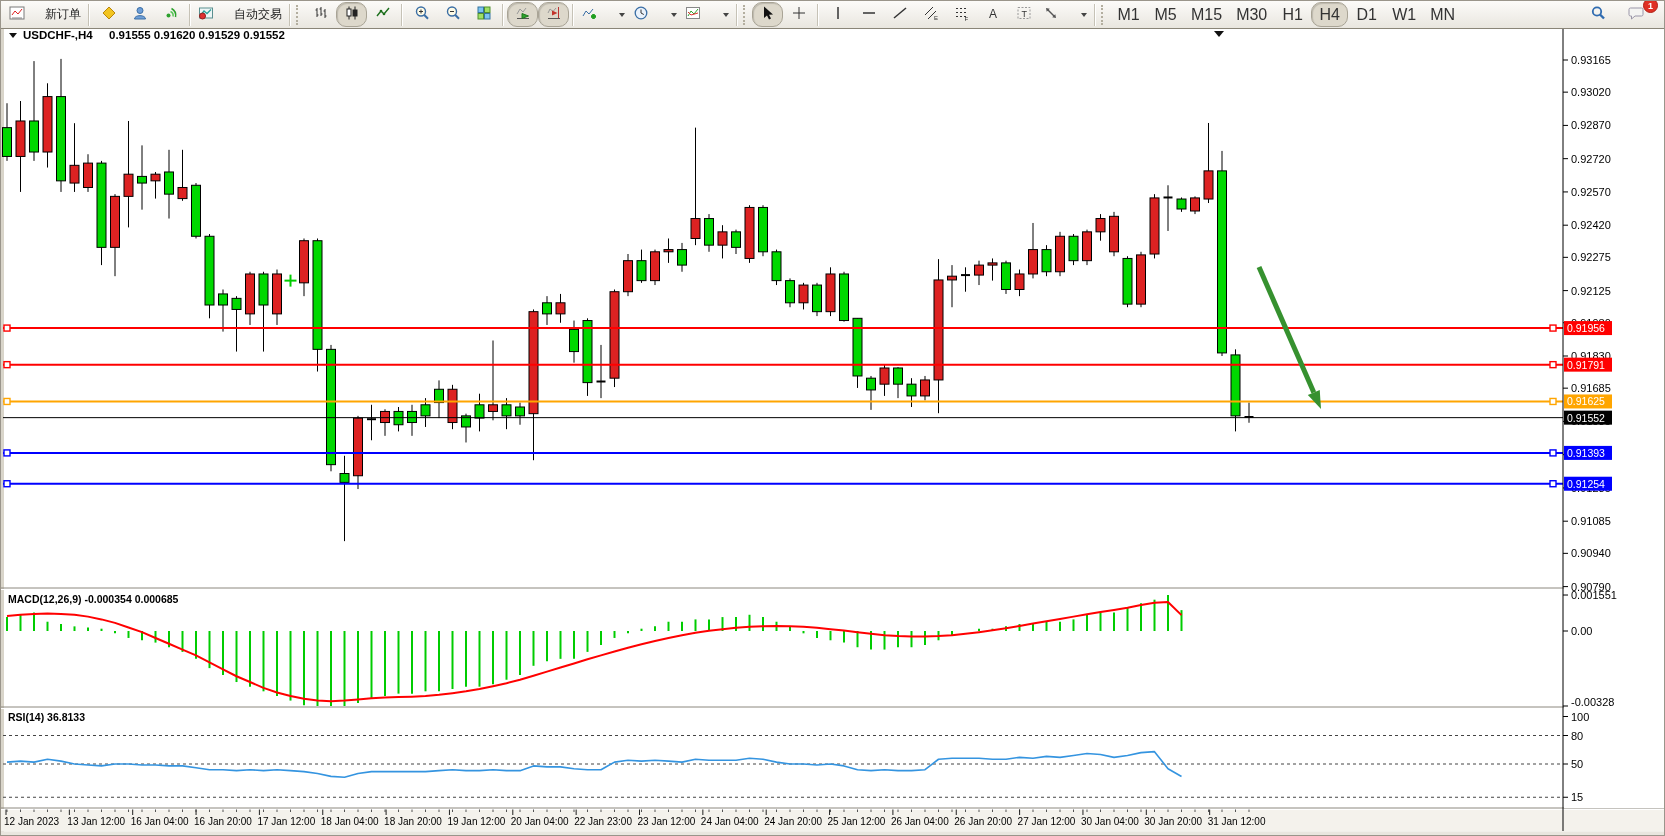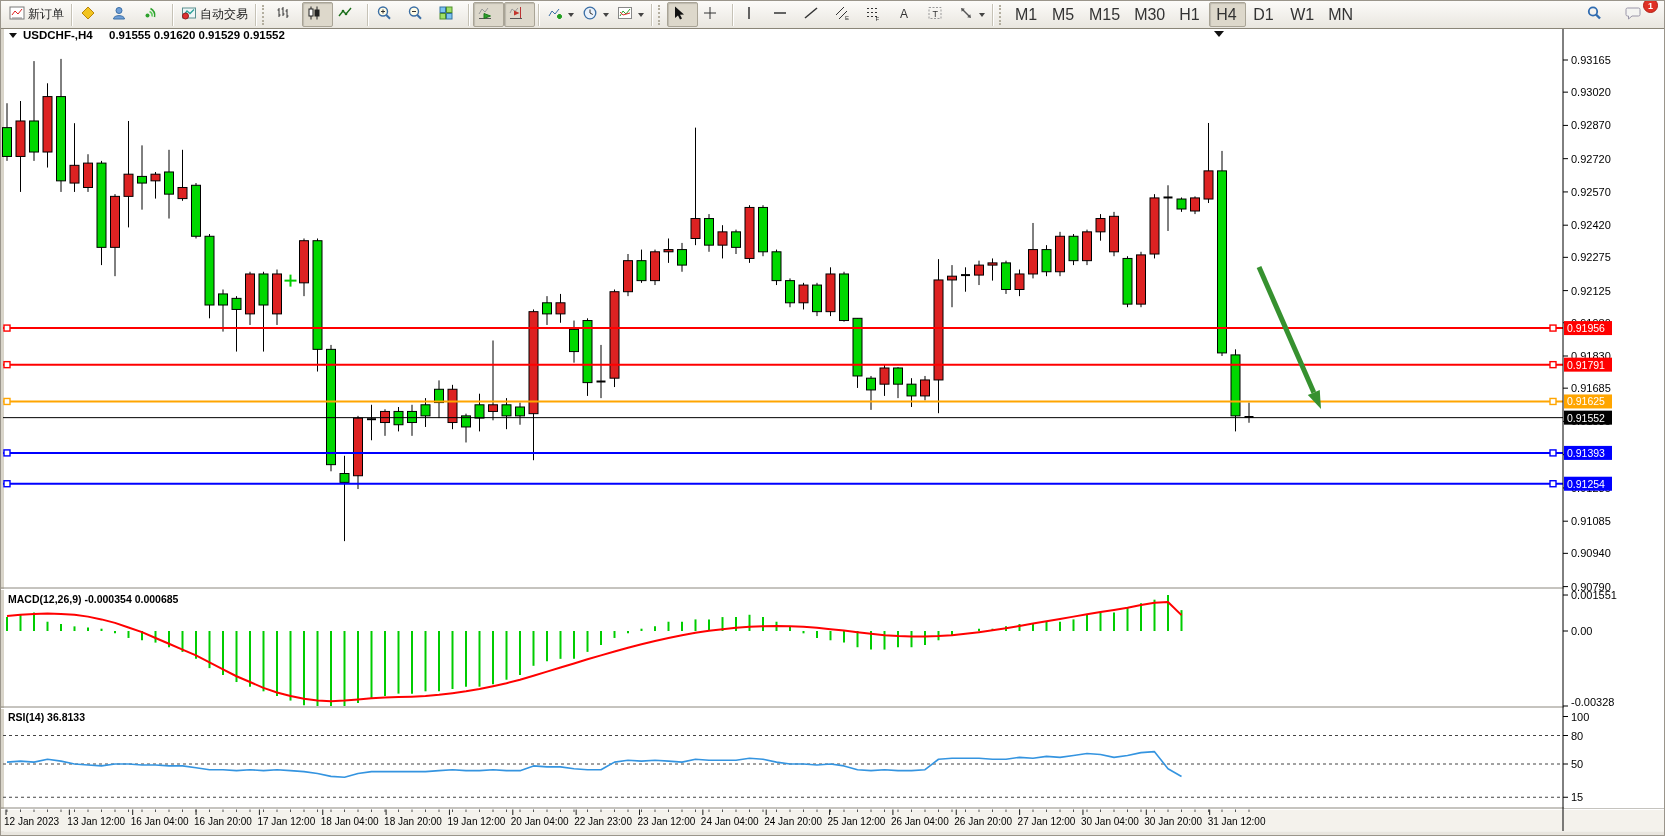--- a/index.html
+++ b/index.html
@@ -1,23 +1,23 @@
 <!DOCTYPE html>
 <html><head>
 <meta charset="utf-8">
 <style>
   html,body{margin:0;padding:0;background:#777;}
   .app{position:relative;width:1665px;height:836px;background:#fff;overflow:hidden;
        font-family:"Liberation Sans",sans-serif;border:1px solid #9a958b;box-sizing:border-box;}
   .toolbar{position:absolute;top:0;left:0;right:0;height:28px;
        background:linear-gradient(#fcfbf9,#e9e6df);border-bottom:1px solid #8a8578;
        display:flex;align-items:center;padding:0 4px;box-sizing:border-box;white-space:nowrap;}
-  .tbtn{height:23px;min-width:23px;display:inline-flex;align-items:center;
-       gap:3px;padding:0 3px;border:1px solid transparent;border-radius:2px;font-size:12px;color:#222;cursor:default;}
-  .tbtn.pressed{background:#ddd8cb;border-color:#a9a496;box-shadow:inset 1px 1px 1px rgba(0,0,0,.15);}
+  .tbtn{height:23px;min-width:23px;display:inline-flex;align-items:center;justify-content:center;
+       gap:20px;padding:0 3px;border:1px solid transparent;border-radius:2px;font-size:12px;color:#222;cursor:default;}
+  .tbtn.pressed{background:#ddd8cb;border-color:#a9a496;box-shadow:inset 1px 1px 1px rgba(0,0,0,.15);border-radius:10px;}
   .tbtn .lbl{font-size:12px;}
   .tbtn.tf{font-size:16px;padding:0 6px;color:#333;}
   .sep{width:1px;height:22px;background:#c6c2b6;border-right:1px solid #fff;margin:0 3px;}
   .handle{width:3px;height:20px;border-left:2px dotted #b3ae9f;margin:0 4px 0 2px;}
   .caret{width:0;height:0;border-left:3.5px solid transparent;border-right:3.5px solid transparent;
        border-top:4px solid #444;margin-left:2px;}
   .spacer{flex:1;}
   .badge{position:absolute;top:-4px;right:-6px;width:13px;height:13px;border-radius:50%;
        background:#e03024;color:#fff;font-size:9px;font-weight:bold;display:flex;
        align-items:center;justify-content:center;border:1px solid #b01f15;}

